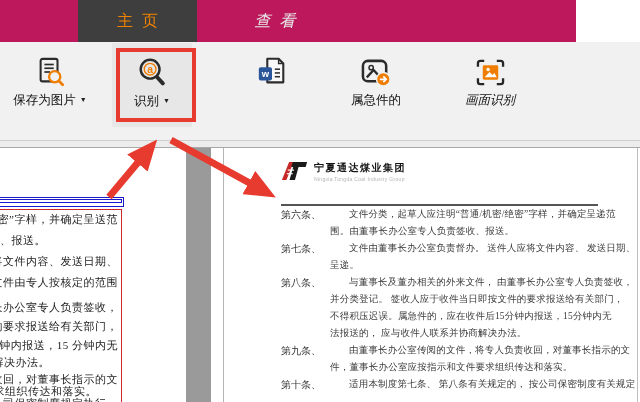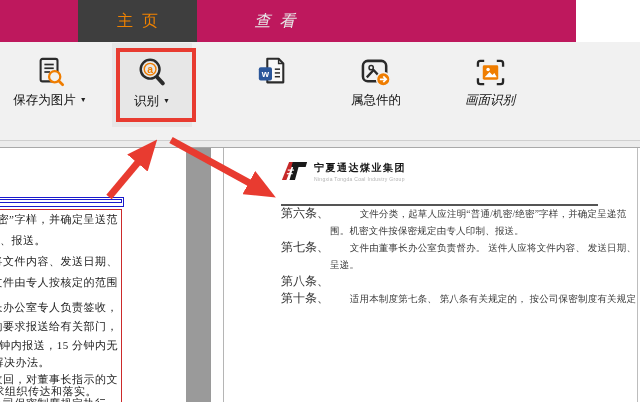--- a/index.html
+++ b/index.html
@@ -48,26 +48,26 @@
   
   .pageR{position:absolute;left:223px;top:0;width:417px;height:255px;background:#fff;
          border-left:1px solid #b5b5b5;overflow:hidden;}
   .logo{position:absolute;left:57px;top:13px;display:flex;align-items:flex-start;}
   .logo-text{margin-left:6px;}
   .logo-title{font-size:10px;font-weight:bold;color:#151515;letter-spacing:1.5px;white-space:nowrap;}
   .logo-sub{font-size:5px;color:#b3b3b3;margin-top:1px;letter-spacing:0.3px;white-space:nowrap;}
   .rule{position:absolute;left:57px;top:56px;width:317px;height:2px;background:#555;}
   .articles{position:absolute;left:57px;top:58px;right:4px;}
   .article{display:flex;align-items:flex-start;}
-  .alabel{flex:0 0 49px;font-size:12px;color:#333;line-height:17px;
-          font-family:Liberation Mono, monospace;white-space:nowrap;}
+  .alabel{flex:0 0 49px;font-size:10px;color:#333;line-height:17px;
+          font-family:Liberation Sans, sans-serif;white-space:nowrap;}
   .abody{flex:1;}
   .aline{font-size:9.5px;color:#3a3a3a;line-height:17px;white-space:nowrap;
          font-family:"Liberation Serif","DejaVu Serif",serif;letter-spacing:0.2px;}
-  .aline.first{text-indent:19px;text-align:center;}
+  .aline.first{text-indent:19px;}
 </style>
 </head>
 <body>
 
 <div class="tabbar">
   <div class="tab active">主页</div>
   <div class="tab inactive">查看</div>
 </div>
 
 <div class="toolbar">
@@ -180,32 +180,45 @@
         <div class="logo-sub">Ningxia Tongda Coal Industry Group</div>
       </span>
     </div>
     <div class="rule"></div>
 
     <div class="articles">
       <div class="article">
         <span class="alabel">第六条、</span>
         <div class="abody">
           <div class="aline first">文件分类，起草人应注明“普通/机密/绝密”字样，并确定呈递范</div>
-          <div class="aline">围。机密文件按保密规定由专人印制、报送。</div>
+          <div class="aline">围。由董事长办公室专人负责签收、报送。</div>
         </div>
       </div>
       <div class="article">
         <span class="alabel">第七条、</span>
         <div class="abody">
           <div class="aline first">文件由董事长办公室负责督办。 送件人应将文件内容、 发送日期、</div>
           <div class="aline">呈递。</div>
         </div>
       </div>
       <div class="article">
         <span class="alabel">第八条、</span>
+        <div class="abody">
+          <div class="aline first">与董事长及董办相关的外来文件， 由董事长办公室专人负责签收，</div>
+          <div class="aline">并分类登记。 签收人应于收件当日即按文件的要求报送给有关部门，</div>
+          <div class="aline">不得积压迟误。属急件的，应在收件后15分钟内报送，15分钟内无</div>
+          <div class="aline">法报送的， 应与收件人联系并协商解决办法。</div>
+        </div>
+      </div>
+      <div class="article">
+        <span class="alabel">第九条、</span>
+        <div class="abody">
+          <div class="aline first">由董事长办公室传阅的文件，将专人负责收回，对董事长指示的文</div>
+          <div class="aline">件，董事长办公室应按指示和文件要求组织传达和落实。</div>
+        </div>
       </div>
       <div class="article">
         <span class="alabel">第十条、</span>
         <div class="abody">
           <div class="aline first">适用本制度第七条、 第八条有关规定的， 按公司保密制度有关规定</div>
         </div>
       </div>
     </div>
   </div>
 

